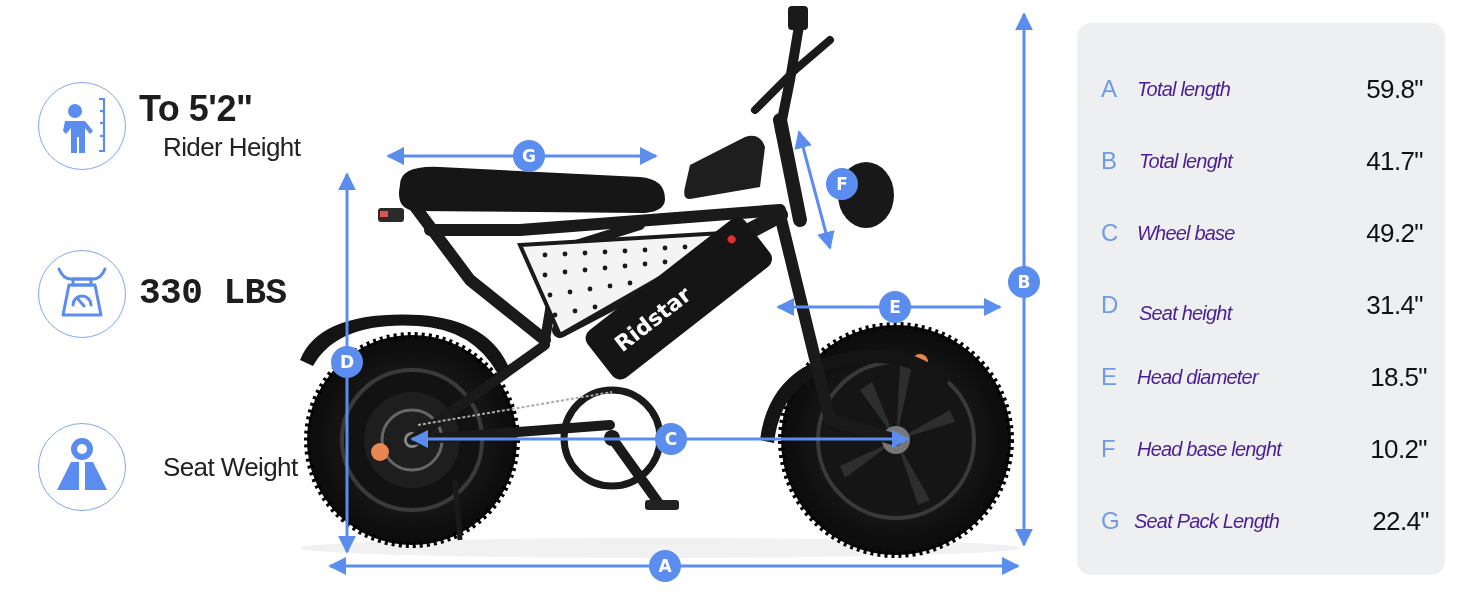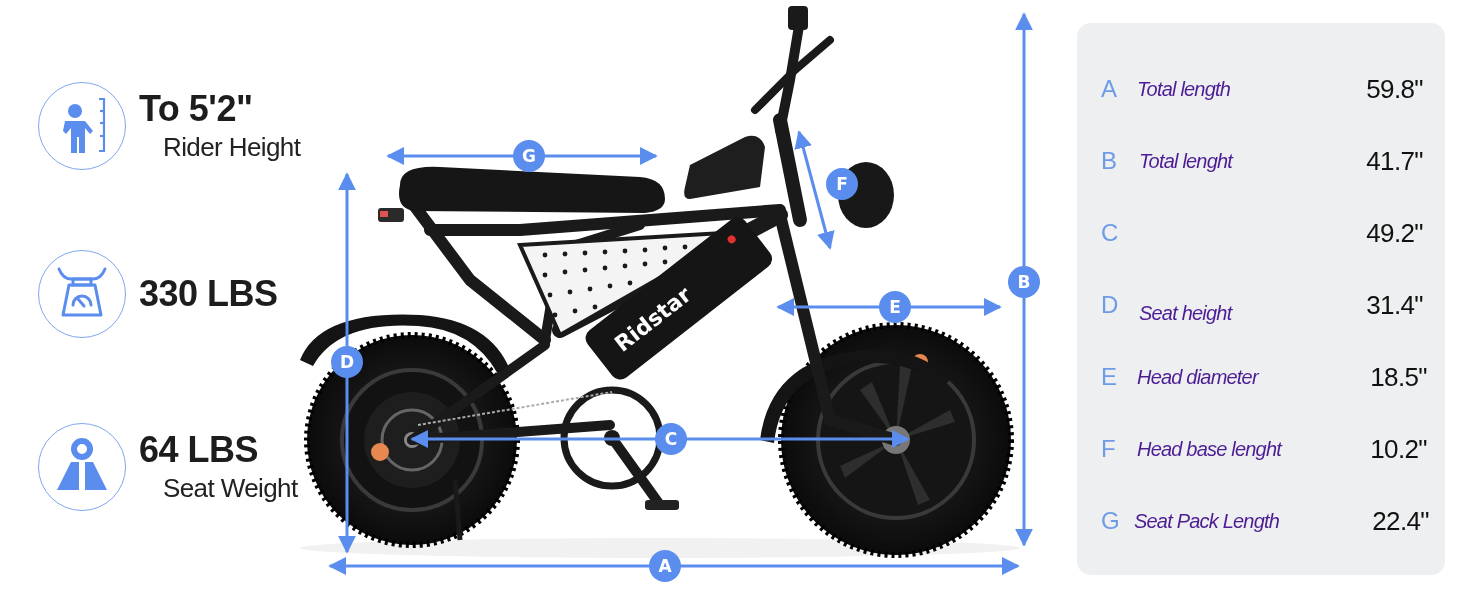--- a/index.html
+++ b/index.html
@@ -47,21 +47,21 @@
       <line x1="53" y1="32" x2="57" y2="32" stroke="#5b8def" stroke-width="2.2"></line>
       <line x1="53" y1="45" x2="57" y2="45" stroke="#5b8def" stroke-width="2.2"></line>
     </svg>
   </div>
   <div class="text">
     <div class="value">To 5'2"</div>
     <div class="label">Rider Height</div>
   </div>
 </div>
 
-<div class="feature" style="top:250px;">
+<div class="feature" style="top:250px;font-family:Liberation Mono, monospace;">
   <div class="badge">
     <svg width="70" height="70" viewBox="0 0 70 70">
       <path d="M12 10 q4 10 12 10 h22 q8 0 12 -10" fill="none" stroke="#5b8def" stroke-width="3" stroke-linecap="round"></path>
       <rect x="26" y="20" width="18" height="6" fill="none" stroke="#5b8def" stroke-width="3"></rect>
       <path d="M22 26 h26 l6 30 h-38z" fill="none" stroke="#5b8def" stroke-width="3" stroke-linejoin="round"></path>
       <path d="M26 46 a9 9 0 0 1 18 0" fill="none" stroke="#5b8def" stroke-width="3" stroke-linecap="round"></path>
       <line x1="31" y1="40" x2="37" y2="47" stroke="#5b8def" stroke-width="3" stroke-linecap="round"></line>
     </svg>
   </div>
   <div class="text">
@@ -71,21 +71,20 @@
 
 <div class="feature" style="top:423px;">
   <div class="badge">
     <svg width="70" height="70" viewBox="0 0 70 70">
       <circle cx="35" cy="17" r="8" fill="none" stroke="#5b8def" stroke-width="6"></circle>
       <path d="M24 30 h8 v28 h-22z" fill="#5b8def"></path>
       <path d="M38 30 h8 l14 28 h-22z" fill="#5b8def"></path>
     </svg>
   </div>
   <div class="text">
-    <div class="value">64 LBS</div>
     <div class="label">Seat Weight</div>
   </div>
 </div>
 
 <div class="diagram">
   <svg width="1464" height="600" viewBox="0 0 1464 600">
     <defs>
       <radialGradient id="tire" cx="50%" cy="50%" r="50%">
         <stop offset="0%" stop-color="#2b2b2b"></stop>
         <stop offset="100%" stop-color="#0b0b0b"></stop>
@@ -241,20 +240,21 @@
     <span class="name">Total length</span>
     <span class="val" style="right:22px;">59.8"</span>
   </div>
   <div class="spec-row" style="top:118px;">
     <span class="letter">B</span>
     <span class="name" style="left:62px;">Total lenght</span>
     <span class="val" style="right:22px;">41.7"</span>
   </div>
   <div class="spec-row" style="top:190px;">
     <span class="letter">C</span>
+    <span class="name">Wheel base</span>
     <span class="val" style="right:22px;">49.2"</span>
   </div>
   <div class="spec-row" style="top:262px;">
     <span class="letter">D</span>
     <span class="name" style="left:62px;margin-top:16px;">Seat height</span>
     <span class="val" style="right:22px;">31.4"</span>
   </div>
   <div class="spec-row" style="top:334px;">
     <span class="letter">E</span>
     <span class="name">Head diameter</span>

